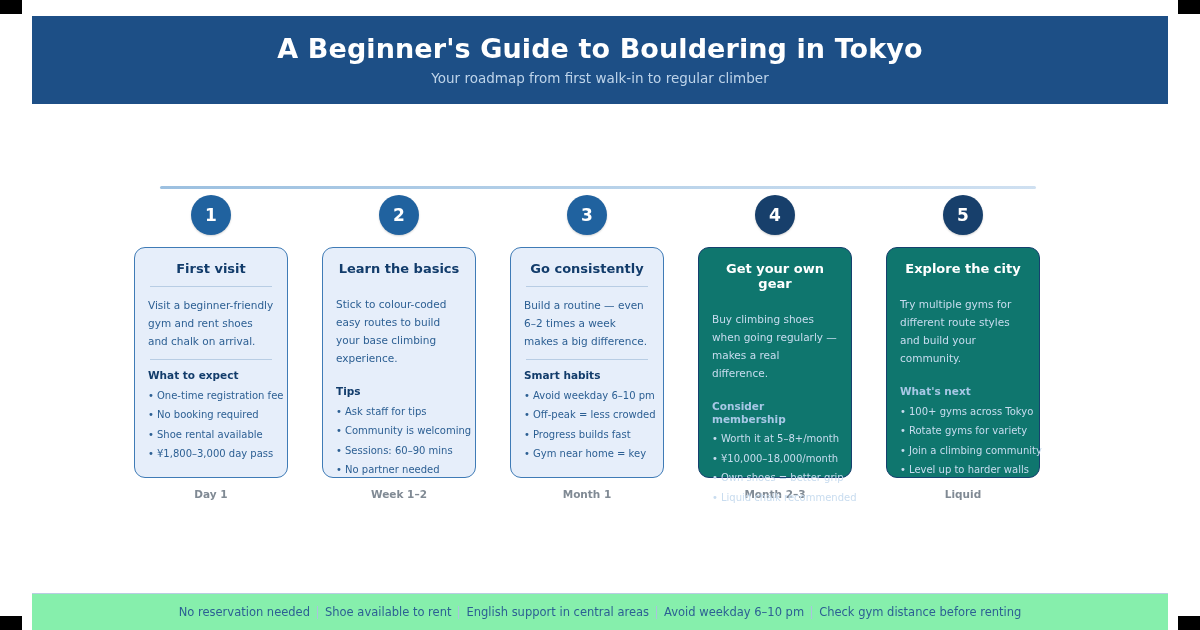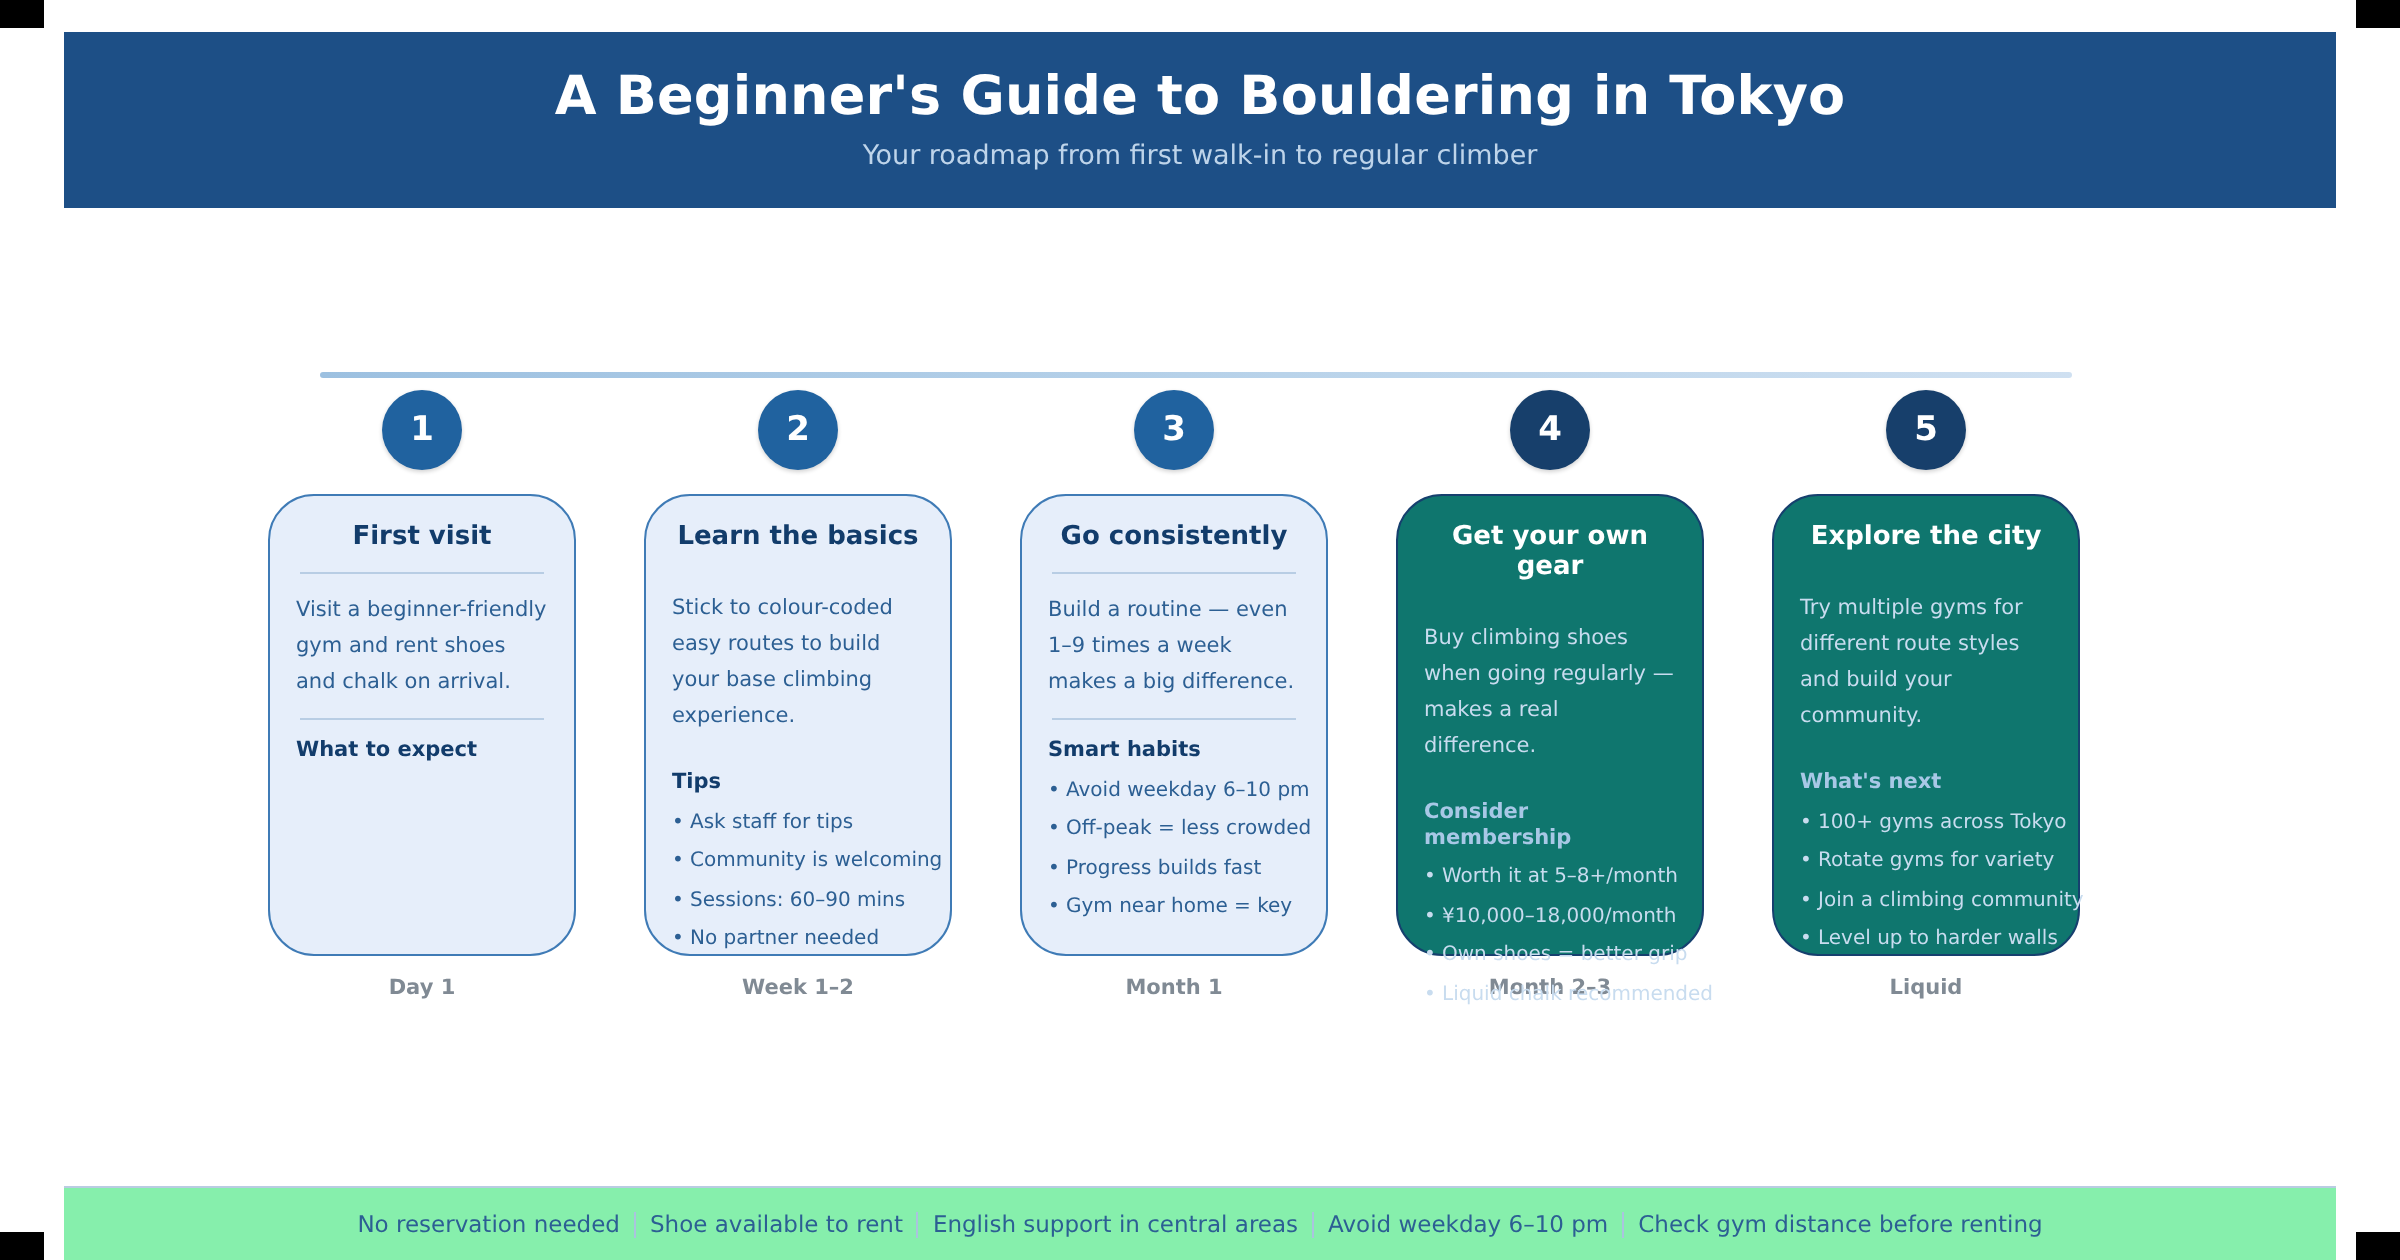--- a/index.html
+++ b/index.html
@@ -105,21 +105,21 @@
     margin-bottom: 12px;
     box-shadow: 0 1px 2px rgba(0,0,0,0.18);
   }
   .step-col.dark .step-badge { background: #173f6b; }
 
   
   .step-card {
     width: 154px;
     box-sizing: border-box;
     height: 231px;
-    border-radius: 23px;
+    border-radius: 11px;
     padding: 13px 13px 10px 13px;
     background: #e6eefa;
     border: 1.5px solid #3f7bb6;
     display: flex;
     flex-direction: column;
   }
   .step-col.dark .step-card {
     background: #0f766e;
     border: 1.5px solid #16406e;
   }
@@ -239,20 +239,26 @@
 
 <div class="steps-wrap" id="steps-container">
     <div class="step-col">
       <div class="step-badge">1</div>
       <div class="step-card">
         <div class="card-title">First visit</div>
         <div class="card-rule"></div>
         <p class="card-desc">Visit a beginner-friendly gym and rent shoes and chalk on arrival.</p>
         <div class="card-rule"></div>
         <div class="card-subhead">What to expect</div>
+        <ul class="card-bullets">
+          <li>One-time registration fee</li>
+          <li>No booking required</li>
+          <li>Shoe rental available</li>
+          <li>¥1,800–3,000 day pass</li>
+        </ul>
       </div>
       <div class="step-time">Day 1</div>
     </div>
     <div class="step-col">
       <div class="step-badge">2</div>
       <div class="step-card">
         <div class="card-title">Learn the basics</div>
         <div class="card-rule"></div>
         <p class="card-desc">Stick to colour-coded easy routes to build your base climbing experience.</p>
         <div class="card-rule"></div>
@@ -264,21 +270,21 @@
           <li>No partner needed</li>
         </ul>
       </div>
       <div class="step-time">Week 1–2</div>
     </div>
     <div class="step-col">
       <div class="step-badge">3</div>
       <div class="step-card">
         <div class="card-title">Go consistently</div>
         <div class="card-rule"></div>
-        <p class="card-desc">Build a routine — even 1–9 times a week makes a big difference.</p>
+        <p class="card-desc">Build a routine — even 6–2 times a week makes a big difference.</p>
         <div class="card-rule"></div>
         <div class="card-subhead">Smart habits</div>
         <ul class="card-bullets">
           <li>Avoid weekday 6–10 pm</li>
           <li>Off-peak = less crowded</li>
           <li>Progress builds fast</li>
           <li>Gym near home = key</li>
         </ul>
       </div>
       <div class="step-time">Month 1</div>

